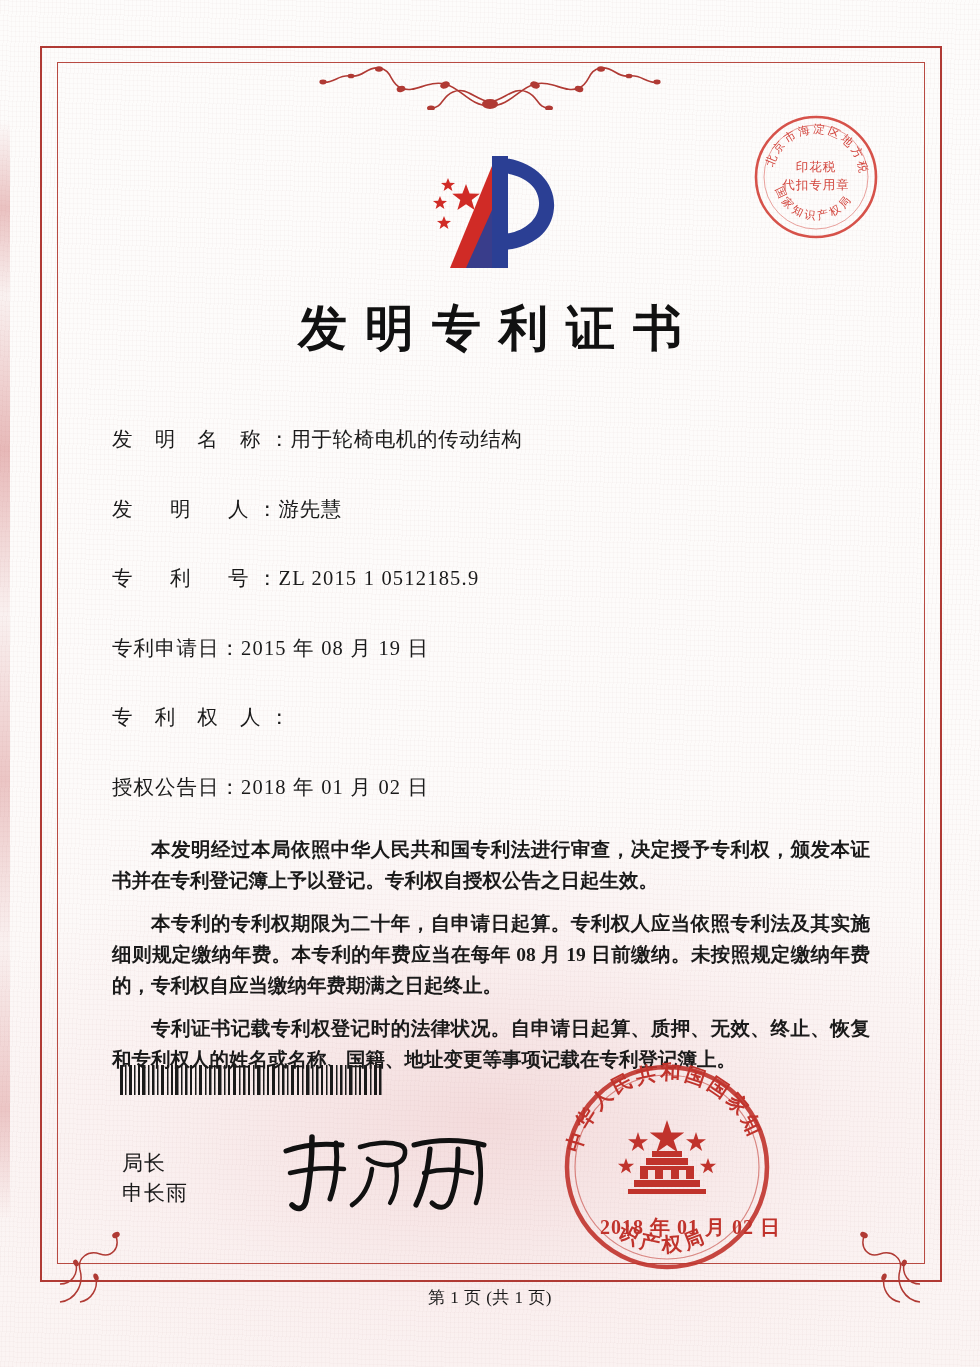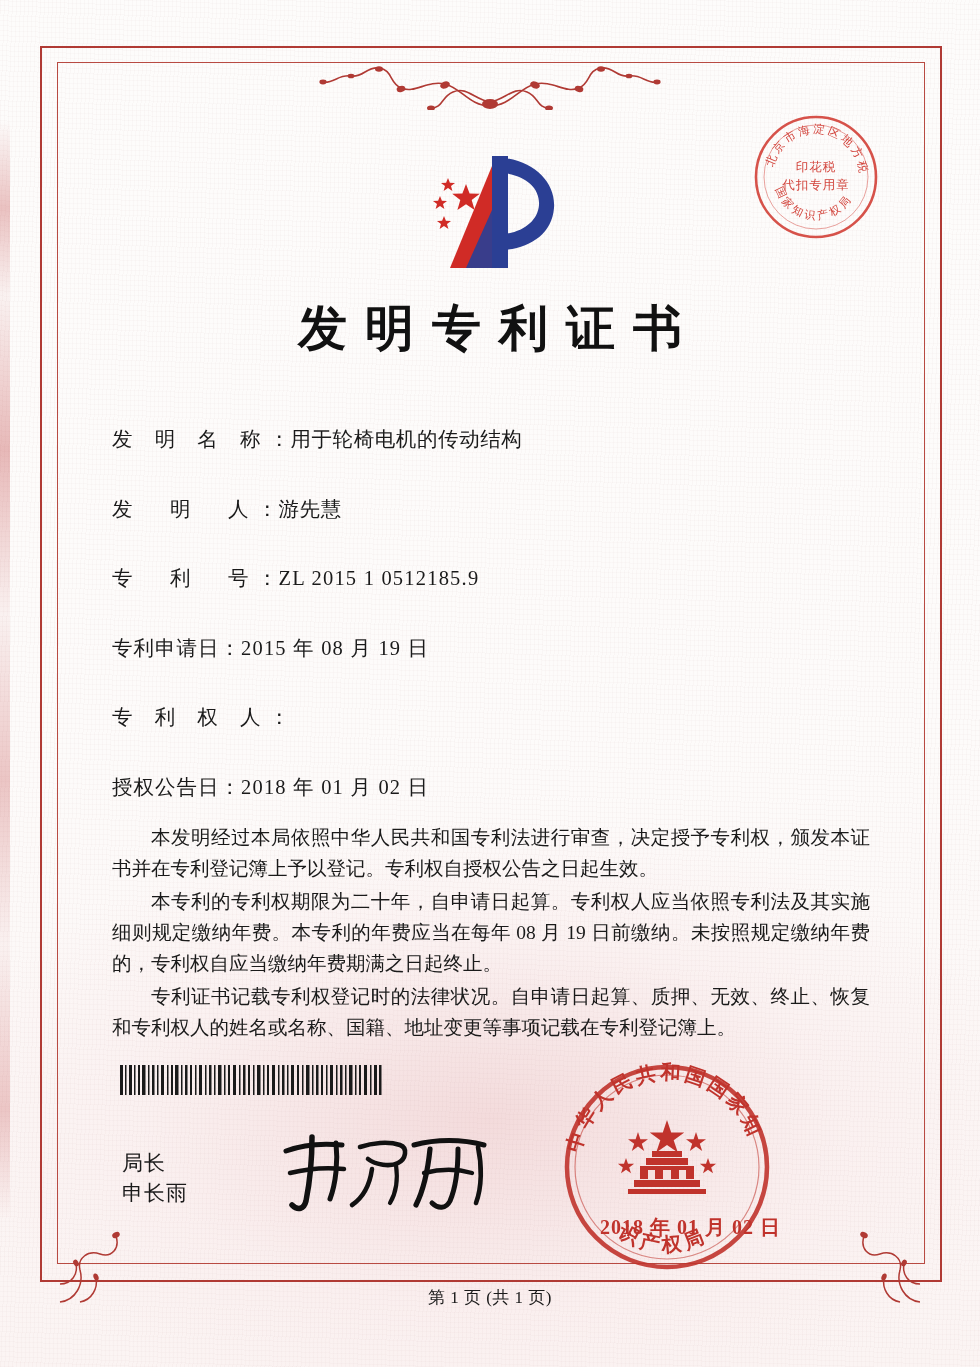--- a/index.html
+++ b/index.html
@@ -129,22 +129,23 @@
   
   .paras {
     position: absolute;
     left: 112px; top: 822px;
     width: 758px;
     font-size: 19.5px;
     line-height: 31px;
     text-align: justify;
   }
   .paras p {
-    margin: 0 0 2px 0;
+    margin: 12px 0 2px 0;
     text-indent: 39px;
+    font-weight: bold;
   }
 
   
   .barcode {
     position: absolute;
     left: 120px; top: 1065px;
     width: 262px; height: 30px;
   }
 
   

